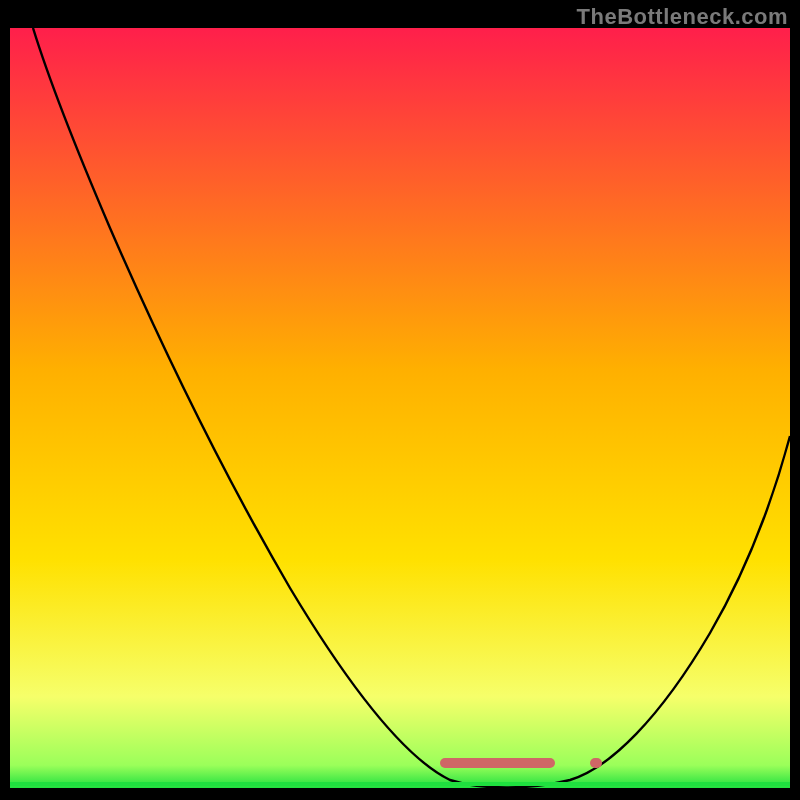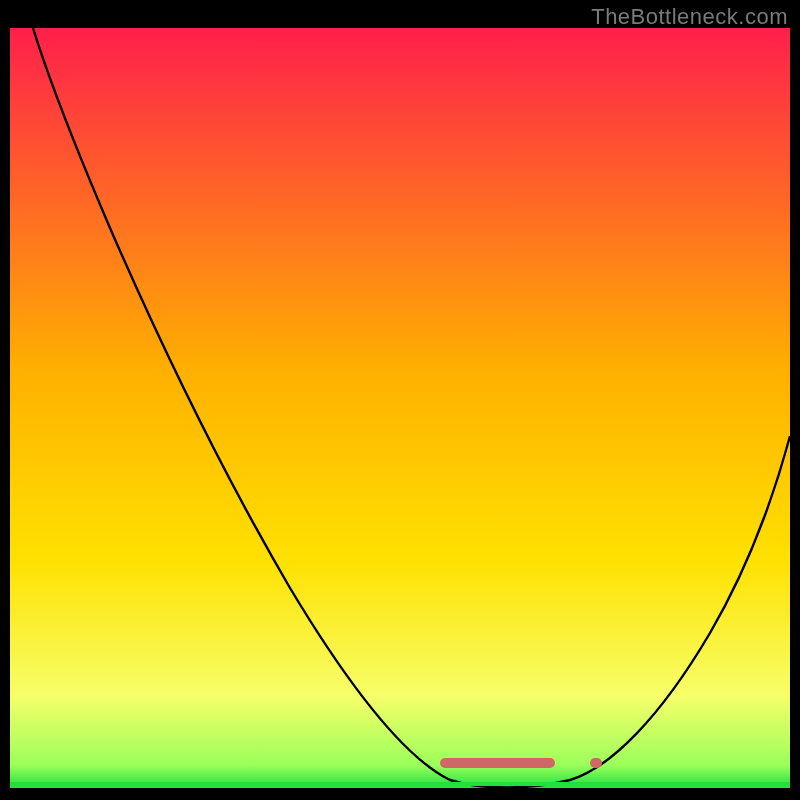--- a/index.html
+++ b/index.html
@@ -16,21 +16,21 @@
     width: 800px;
     height: 800px;
     background: #000;
   }
   .watermark {
     position: absolute;
     top: 4px;
     right: 12px;
     color: #7a7a7a;
     font-size: 22px;
-    font-weight: 400;
+    font-weight: 700;
     letter-spacing: 0.5px;
     pointer-events: none;
   }
   .plot {
     position: absolute;
     left: 10px;
     top: 28px;
     width: 780px;
     height: 760px;
   }

